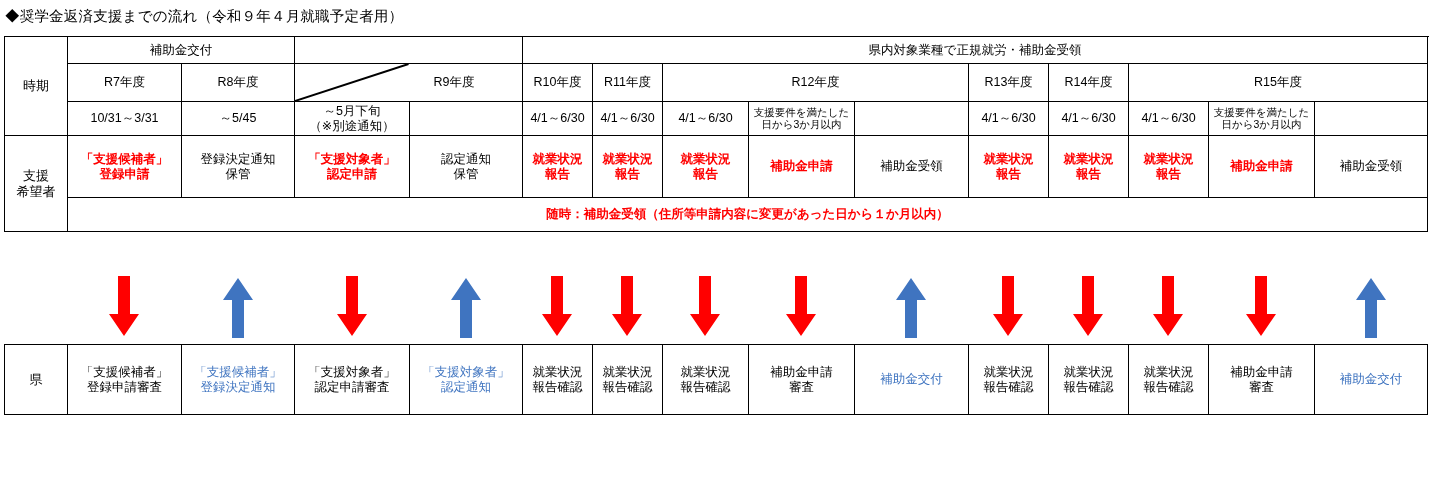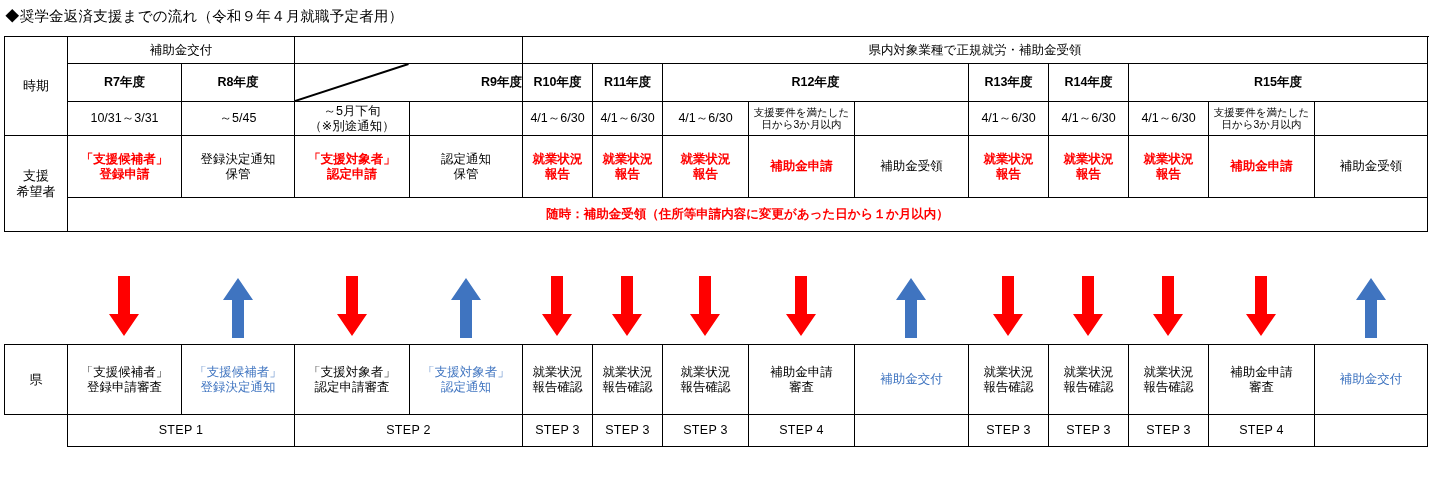--- a/index.html
+++ b/index.html
@@ -41,21 +41,21 @@
 
   .red{color:#ff0000;font-weight:bold;}
   .blk{color:#000000;}
   .blue-plain{color:#3f74c0;}
   .small{font-size:10.5px;line-height:1.12;}
   .lbl{font-size:13px;text-align:center;}
   .period-h{font-size:12.5px;}
   .step{font-size:12.5px;letter-spacing:.3px;}
 
   .rowh-band{height:27px;}
-  .rowh-year{height:37px;font-weight:bold;}
+  .rowh-year{height:37px;}
   .rowh-date{height:34px;}
   .rowh-act{height:62px;}
   .rowh-note{height:34px;}
   .rowh-pref{height:70px;}
   .rowh-step{height:32px;}
 
   
   .slash-cell{position:relative;padding:0;}
   .slash-cell .slash-svg{position:absolute;left:0;top:0;width:100%;height:100%;}
 
@@ -93,21 +93,21 @@
       <td rowspan="3" class="lbl">時期</td>
 
     <td colspan="2" class="period-h">補助金交付</td>
         <td colspan="2" class="period-h"></td>
         <td colspan="11" class="period-h">県内対象業種で正規就労・補助金受領</td>
       </tr>
     <tr class="rowh-year">
         <td colspan="1" class="period-h">R7年度</td>
         <td colspan="1" class="period-h">R8年度</td>
         <td colspan="2" class="period-h slash-cell">
-          <div style="position: relative; width: 100%; height: 37px; display: flex; align-items: center; justify-content: flex-end;">
+          <div style="position: relative; width: 100%; height: 37px; display: flex; align-items: center; justify-content: center;">
             <svg class="slash-svg" preserveAspectRatio="none" viewBox="0 0 100 100">
               <line x1="0" y1="100" x2="50" y2="0" stroke="#000" stroke-width="2" vector-effect="non-scaling-stroke"></line>
             </svg>
             <span style="position: relative; z-index: 2; margin-left: 40%;">R9年度</span>
           </div>
         </td>
         <td colspan="1" class="period-h">R10年度</td>
         <td colspan="1" class="period-h">R11年度</td>
         <td colspan="3" class="period-h">R12年度</td>
         <td colspan="1" class="period-h">R13年度</td>
@@ -227,29 +227,14 @@
         <td class="blk">就業状況<br>報告確認</td>
         <td class="blk">就業状況<br>報告確認</td>
         <td class="blk">補助金申請<br>審査</td>
         <td class="blue-plain">補助金交付</td>
         <td class="blk">就業状況<br>報告確認</td>
         <td class="blk">就業状況<br>報告確認</td>
         <td class="blk">就業状況<br>報告確認</td>
         <td class="blk">補助金申請<br>審査</td>
         <td class="blue-plain">補助金交付</td>
       </tr>
-    <tr class="rowh-step">
-      <td style="border:none;"></td>
-    <td colspan="2" class="step">STEP 1</td>
-        <td colspan="2" class="step">STEP 2</td>
-        <td colspan="1" class="step">STEP 3</td>
-        <td colspan="1" class="step">STEP 3</td>
-        <td colspan="1" class="step">STEP 3</td>
-        <td colspan="1" class="step">STEP 4</td>
-        <td colspan="1" class="step"></td>
-        <td colspan="1" class="step">STEP 3</td>
-        <td colspan="1" class="step">STEP 3</td>
-        <td colspan="1" class="step">STEP 3</td>
-        <td colspan="1" class="step">STEP 4</td>
-        <td colspan="1" class="step"></td>
-      </tr>
   </tbody>
 </table>
 
 </body></html>

